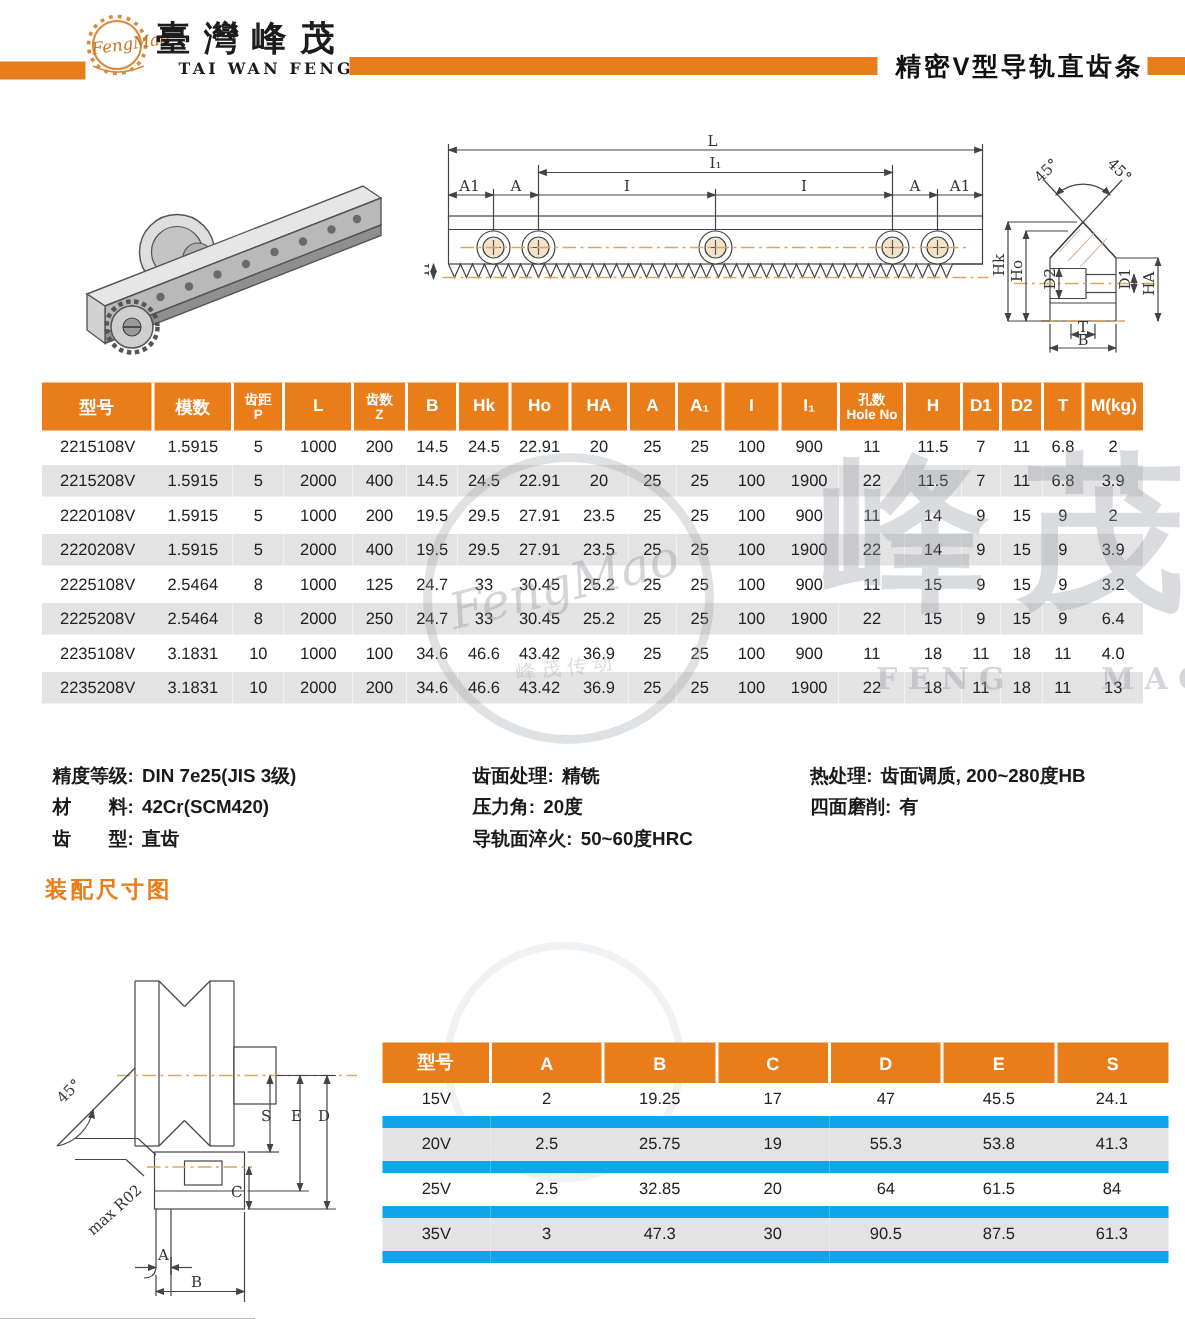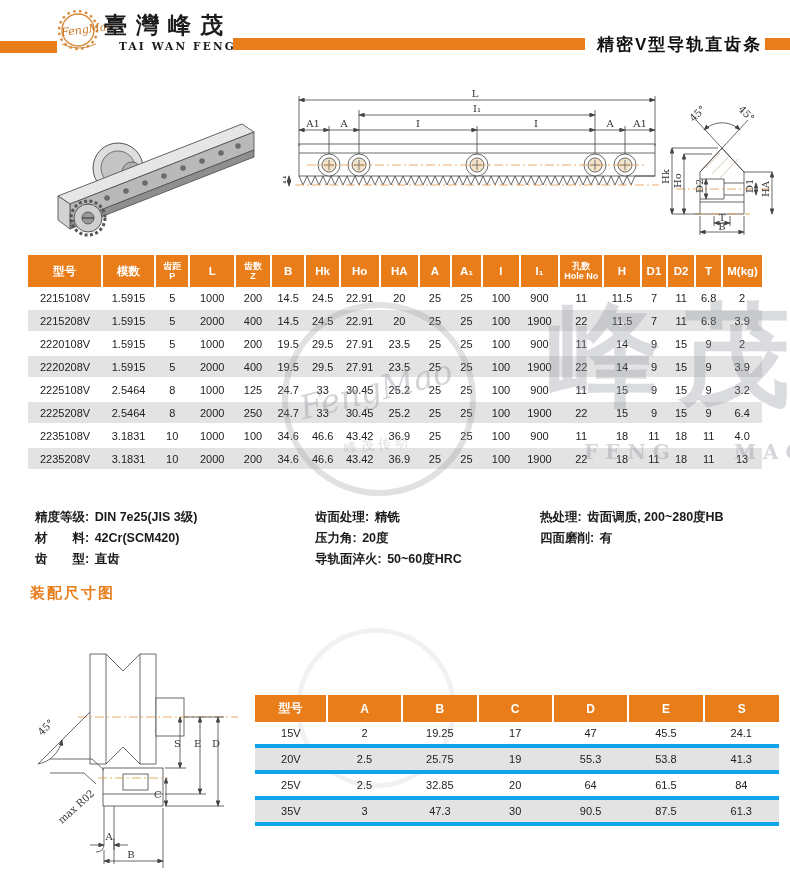--- a/index.html
+++ b/index.html
@@ -25,21 +25,21 @@
   #spec-table td{height:21px;padding:0;font-size:11px;color:#222;text-align:center;
                  border-bottom:2px solid #fff;white-space:nowrap;overflow:hidden;}
   #spec-table tbody tr:nth-child(even){background:#e3e3e3;}
   .hl1{font-size:9px;line-height:10px;} .hl2{font-size:9px;line-height:10px;}
 
   #asm-table{left:255px;top:695px;width:524px;}
   #asm-table th{background:#e87d1a;color:#fff;height:27px;font-size:12px;font-weight:bold;
                 border-right:2px solid #fff;text-align:center;vertical-align:middle;padding:0;}
   #asm-table th:last-child{border-right:none;}
   #asm-table td{height:22px;padding:0;font-size:11px;color:#222;text-align:center;
-                border-bottom:4px solid #0ea5e9;}
+                border-bottom:8px solid #0ea5e9;}
   #asm-table tbody tr:nth-child(even){background:#e3e3e3;}
 
   
   .notes{font-size:12.5px;font-weight:bold;color:#1a1a1a;line-height:21px;white-space:nowrap;}
   .nl{margin-right:2px;}
   #sec2-title{left:30px;top:584px;font-size:15px;font-weight:bold;color:#e87d1a;letter-spacing:2px;}
 
   
   .wm{pointer-events:none;}
   #wm-stamp{left:282px;top:302px;width:182px;height:182px;border:6px solid rgba(150,154,162,.30);

